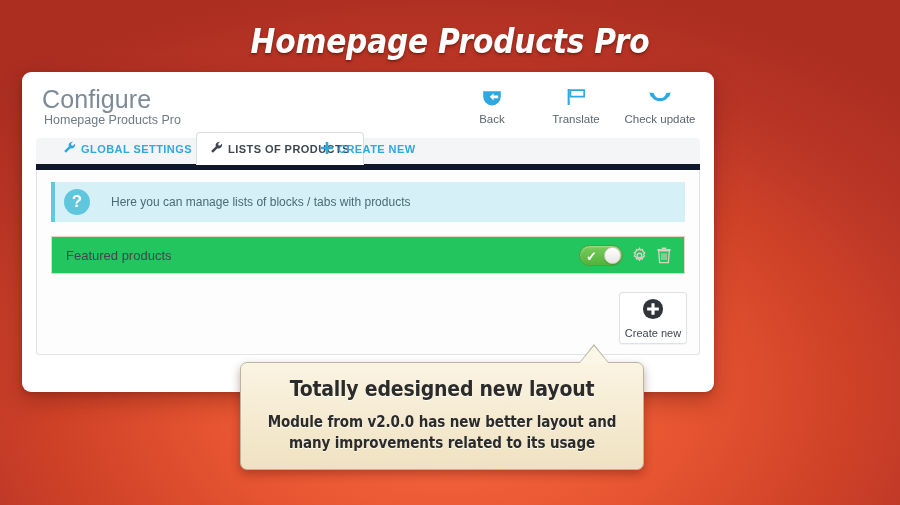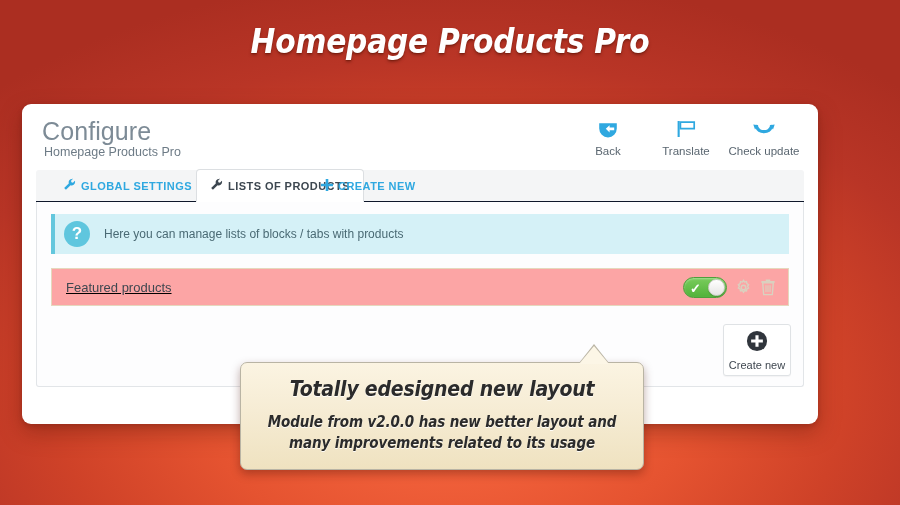--- a/index.html
+++ b/index.html
@@ -31,22 +31,22 @@
     font-style: italic;
     color: #ffffff;
     letter-spacing: -0.2px;
     text-shadow: 0 2px 3px rgba(90,20,8,0.55), 0 1px 0 rgba(120,30,10,0.4);
     white-space: nowrap;
   }
 
   
   #panel {
     position: absolute;
-    left: 22px; top: 104px;
-    width: 796px; height: 320px;
+    left: 22px; top: 72px;
+    width: 692px; height: 320px;
     background: #ffffff;
     border-radius: 9px;
     box-shadow: 0 9px 22px rgba(80,18,8,0.34), 0 2px 5px rgba(80,18,8,0.22);
   }
 
   
   #panel-header {
     position: relative;
     height: 66px;
     padding: 13px 22px 0 20px;
@@ -64,21 +64,21 @@
     color: #6d7b86;
     line-height: 15px;
     margin-top: 0px;
     margin-left: 2px;
   }
 
   #header-toolbar {
     position: absolute;
     right: 16px; top: 10px;
     display: flex;
-    gap: 2px;
+    gap: 8px;
   }
   .toolbar-btn {
     width: 76px;
     text-align: center;
     cursor: pointer;
     padding-top: 2px;
   }
   .toolbar-ico {
     height: 26px;
     display: flex; align-items: center; justify-content: center;
@@ -88,21 +88,21 @@
     color: #5a6670;
     margin-top: 3px;
     white-space: nowrap;
   }
 
   
   #tabbar {
     position: relative;
     height: 32px;
     margin: 0 14px;
-    border-bottom: 1px solid #0f172a;
+    border-bottom: 6px solid #0f172a;
     background: #f4f5f6;
     border-radius: 3px 3px 0 0;
   }
   .tab {
     position: absolute;
     bottom: -1px;
     height: 33px;
     display: flex;
     align-items: center;
     gap: 5px;
@@ -146,35 +146,34 @@
     width: 26px; height: 26px;
     border-radius: 50%;
     background: #5fc6de;
     color: #ffffff;
     font-size: 17px;
     font-weight: bold;
     display: flex; align-items: center; justify-content: center;
     flex: 0 0 auto;
   }
   #info-text {
-    margin-left: 14px;
+    margin-left: 21px;
     font-size: 12px;
     color: #4a6a74;
   }
 
   
   #list-row {
     display: flex;
     align-items: center;
     height: 38px;
     margin-top: 14px;
-    background: #fca5a5;
+    background: #22c55e;
     border: 1px solid #e5d8bd;
     padding: 0 12px 0 14px;
-    text-decoration: underline;
   }
   #list-row-label {
     font-size: 13px;
     color: #3f4750;
     flex: 1 1 auto;
   }
   #row-actions {
     display: flex;
     align-items: center;
     gap: 8px;
@@ -250,21 +249,20 @@
     top: -19px;
     border-bottom: 19px solid #b9b4a4;
   }
   #callout-arrow-fill {
     top: -17px;
     border-bottom: 18px solid #fcf6e6;
   }
   .callout-text {
     font-family: "DejaVu Sans Condensed", "Liberation Sans Narrow", "Liberation Sans", sans-serif;
     font-weight: bold;
-    font-style: italic;
     color: #2b2b2b;
     text-shadow: 0 1px 0 rgba(255,255,255,0.85);
   }
   #callout-heading {
     font-size: 21px;
     line-height: 26px;
     letter-spacing: -0.2px;
   }
   #callout-body {
     font-size: 15px;

